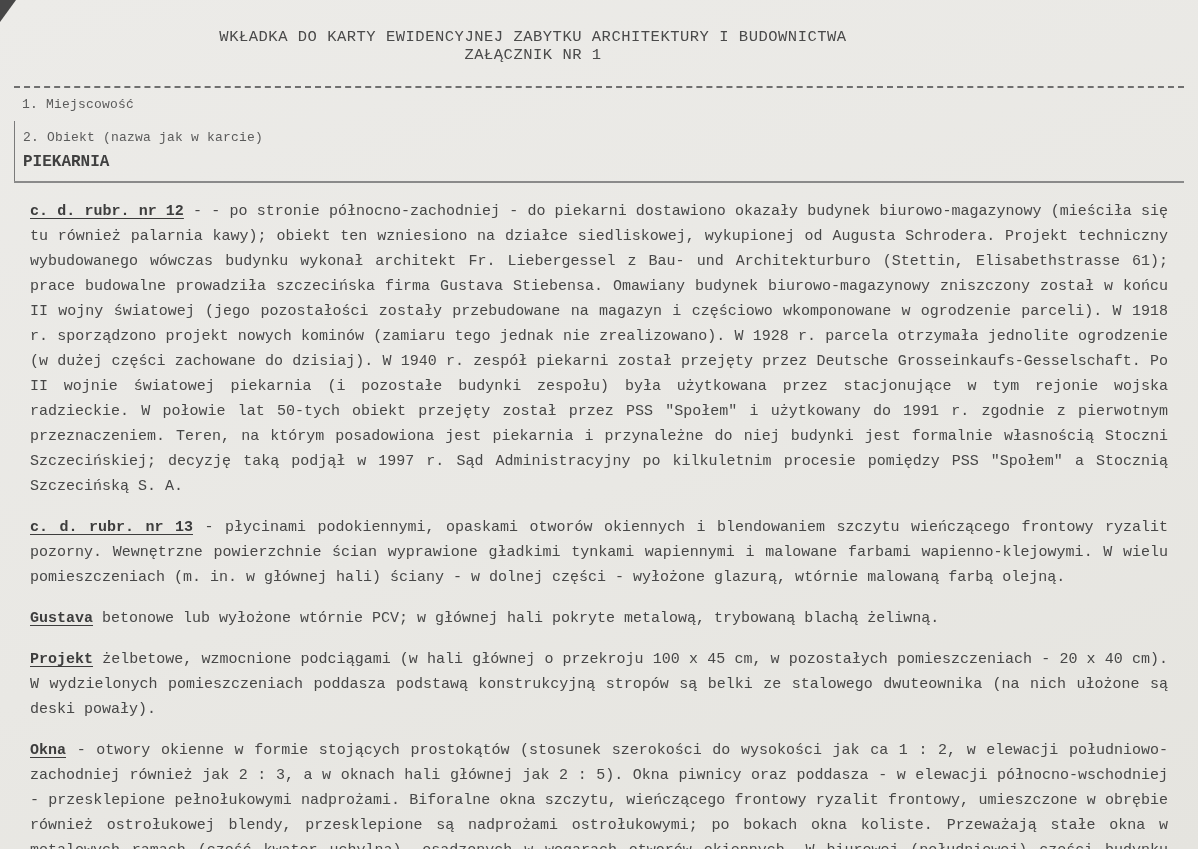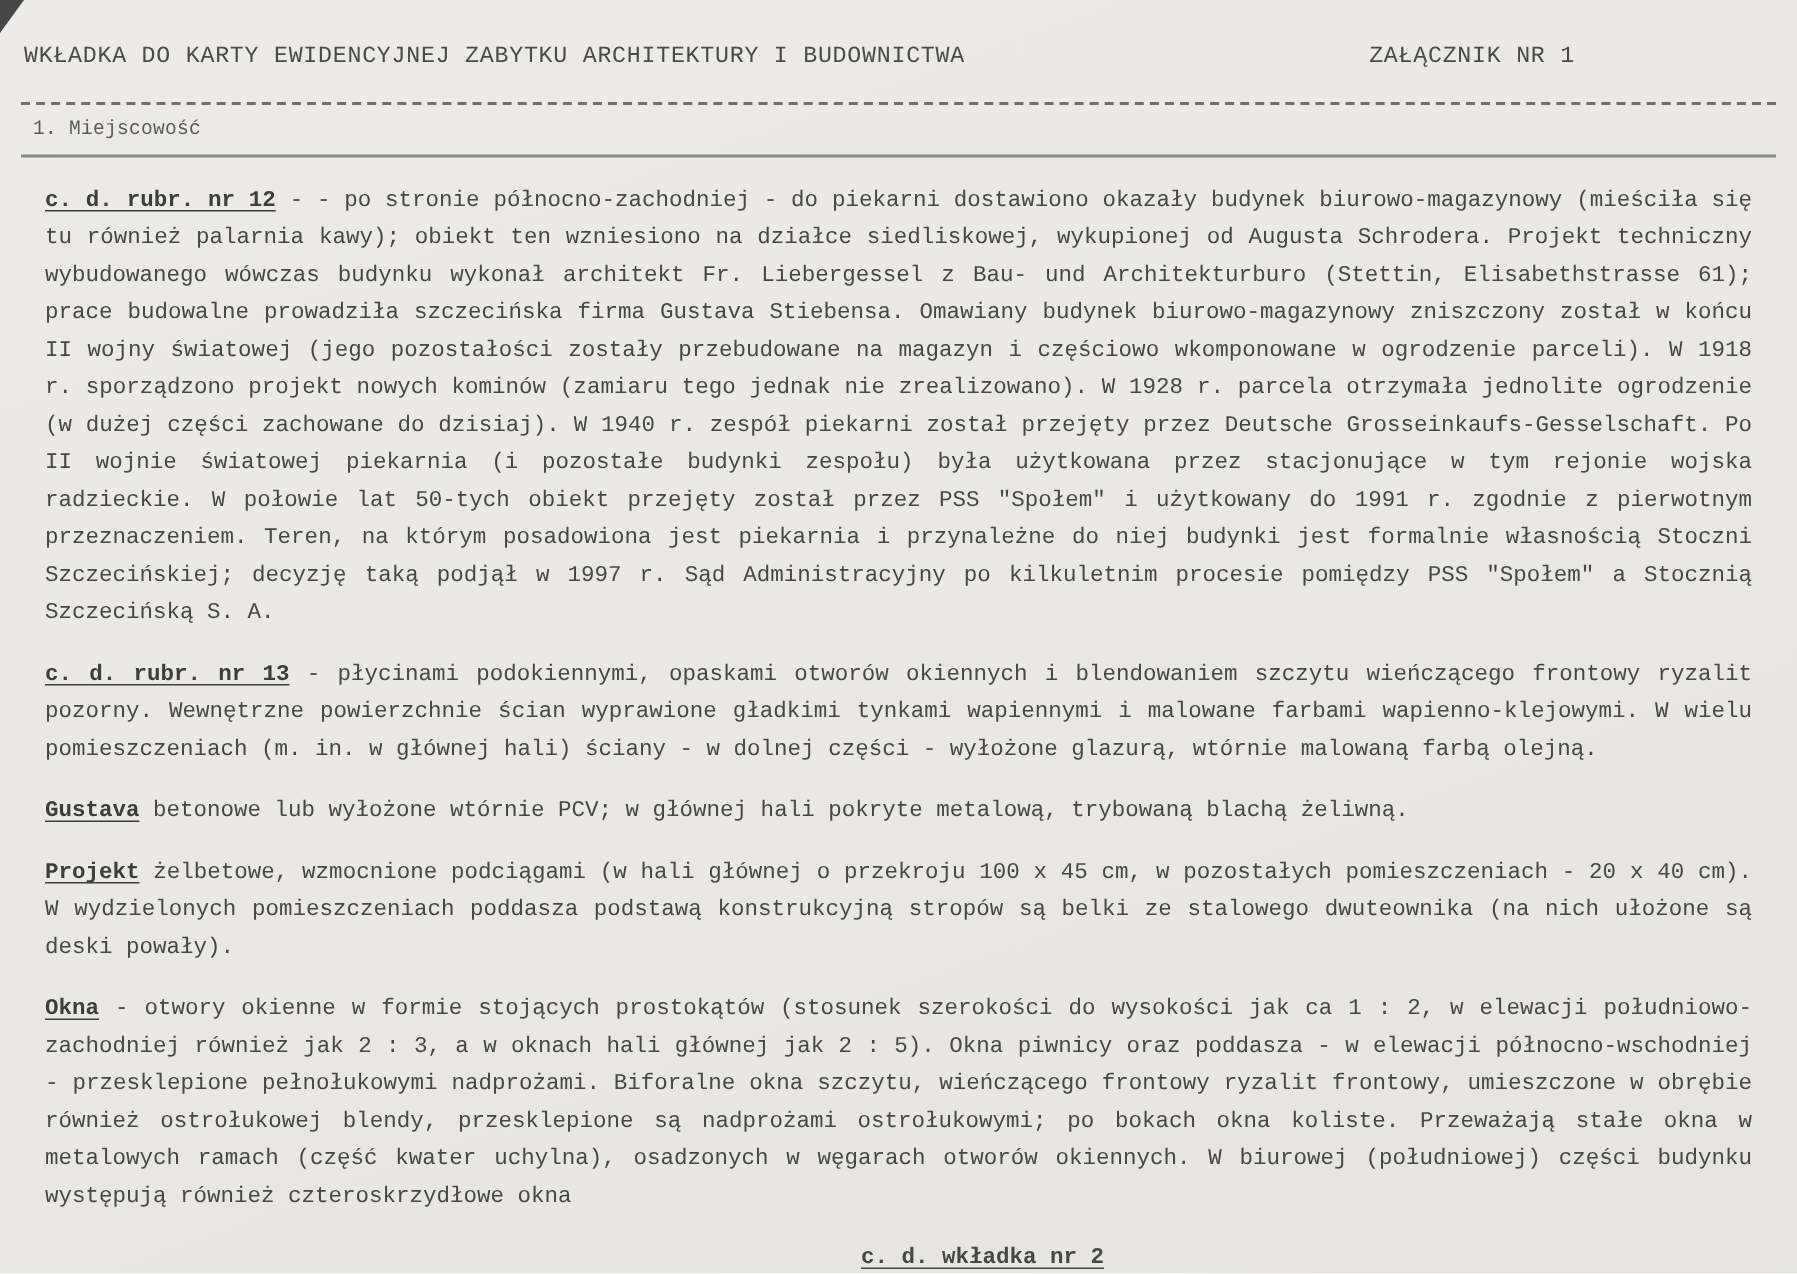--- a/index.html
+++ b/index.html
@@ -18,20 +18,21 @@
     background:#2a2a2a;
     clip-path:polygon(0 0,100% 0,0 100%);
     opacity:.85;
   }
   
   .hdr{
     display:flex;justify-content:space-between;align-items:center;
     padding:28px 134px 0 2px;
     font-size:15.5px;letter-spacing:.5px;
     color:#4a4a4a;
+    flex-direction:column;
   }
   
   .rec-table{
     display:flex;
     margin-top:22px;
     border-top:2px dashed #6f6f6f;
     border-bottom:2px solid #8a8a8a;
     flex-direction:column;
   }
   .rec-col{
@@ -100,20 +101,24 @@
 
   <div class="hdr">
     <span>WKŁADKA DO KARTY EWIDENCYJNEJ ZABYTKU ARCHITEKTURY I BUDOWNICTWA</span>
     <span>ZAŁĄCZNIK NR  1</span>
   </div>
 
   <div class="rec-table">
     <div class="rec-col c1">
       <div class="rec-label">1. Miejscowość</div>
     </div>
+    <div class="rec-col c2">
+      <div class="rec-label">2. Obiekt (nazwa jak w karcie)</div>
+      <div class="rec-value v-bold">PIEKARNIA</div>
+    </div>
   </div>
 
   <div class="doc-body">
     <p><span class="lead">c. d. rubr. nr 12</span><span> - - po stronie północno-zachodniej - do piekarni dostawiono okazały budynek biurowo-magazynowy (mieściła się tu również palarnia kawy); obiekt ten wzniesiono na działce siedliskowej, wykupionej od Augusta Schrodera. Projekt techniczny wybudowanego wówczas budynku wykonał architekt Fr. Liebergessel z Bau- und Architekturburo (Stettin, Elisabethstrasse 61); prace budowalne prowadziła szczecińska firma Gustava Stiebensa. Omawiany budynek biurowo-magazynowy zniszczony został w końcu II wojny światowej (jego pozostałości zostały przebudowane na magazyn i częściowo wkomponowane w ogrodzenie parceli). W 1918 r. sporządzono projekt nowych kominów (zamiaru tego jednak nie zrealizowano). W 1928 r. parcela otrzymała jednolite ogrodzenie (w dużej części zachowane do dzisiaj). W 1940 r. zespół piekarni został przejęty przez Deutsche Grosseinkaufs-Gesselschaft. Po II wojnie światowej piekarnia (i pozostałe budynki zespołu) była użytkowana przez stacjonujące w tym rejonie wojska radzieckie. W połowie lat 50-tych obiekt przejęty został przez PSS "Społem" i użytkowany do 1991 r. zgodnie z pierwotnym przeznaczeniem. Teren, na którym posadowiona jest piekarnia i przynależne do niej budynki jest formalnie własnością Stoczni Szczecińskiej; decyzję taką podjął w 1997 r. Sąd Administracyjny po kilkuletnim procesie pomiędzy PSS "Społem" a Stocznią Szczecińską S. A.</span></p>
     <p><span class="lead">c. d. rubr. nr 13</span><span> - płycinami podokiennymi, opaskami otworów okiennych i blendowaniem szczytu wieńczącego frontowy ryzalit pozorny. Wewnętrzne powierzchnie ścian wyprawione gładkimi tynkami wapiennymi i malowane farbami wapienno-klejowymi. W wielu pomieszczeniach (m. in. w głównej hali) ściany - w dolnej części - wyłożone glazurą, wtórnie malowaną farbą olejną.</span></p>
     <p><span class="lead">Gustava</span><span> betonowe lub wyłożone wtórnie PCV; w głównej hali pokryte metalową, trybowaną blachą żeliwną.</span></p>
     <p><span class="lead">Projekt</span><span> żelbetowe, wzmocnione podciągami (w hali głównej o przekroju 100 x 45 cm, w pozostałych pomieszczeniach - 20 x 40 cm). W wydzielonych pomieszczeniach poddasza podstawą konstrukcyjną stropów są belki ze stalowego dwuteownika (na nich ułożone są deski powały).</span></p>
     <p><span class="lead">Okna</span><span> - otwory okienne w formie stojących prostokątów (stosunek szerokości do wysokości jak ca 1 : 2, w elewacji południowo-zachodniej również jak 2 : 3, a w oknach hali głównej jak 2 : 5). Okna piwnicy oraz poddasza - w elewacji północno-wschodniej - przesklepione pełnołukowymi nadprożami. Biforalne okna szczytu, wieńczącego frontowy ryzalit frontowy, umieszczone w obrębie również ostrołukowej blendy, przesklepione są nadprożami ostrołukowymi; po bokach okna koliste. Przeważają stałe okna w metalowych ramach (część kwater uchylna), osadzonych w węgarach otworów okiennych. W biurowej (południowej) części budynku występują również czteroskrzydłowe okna</span></p>
     <div class="cont-note"><span>c. d. wkładka nr 2</span></div>
   </div>

